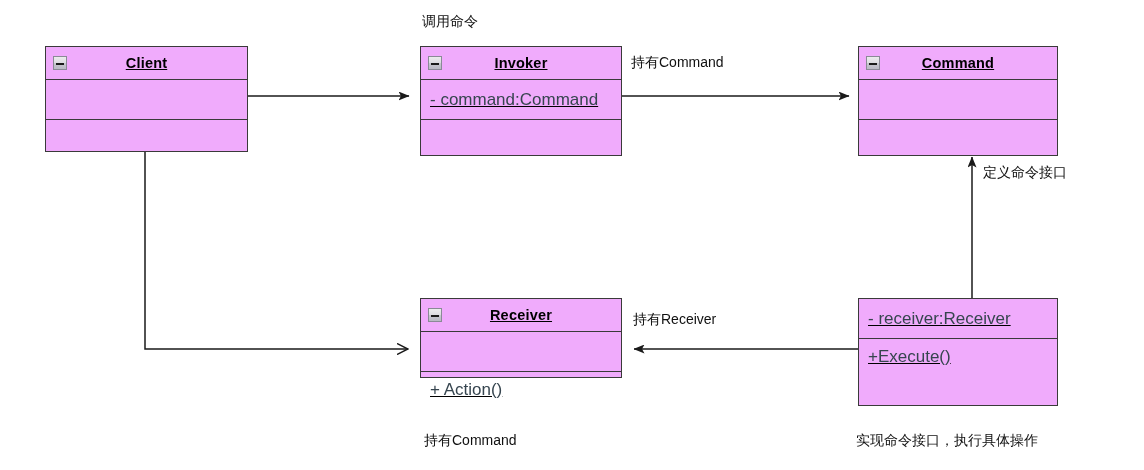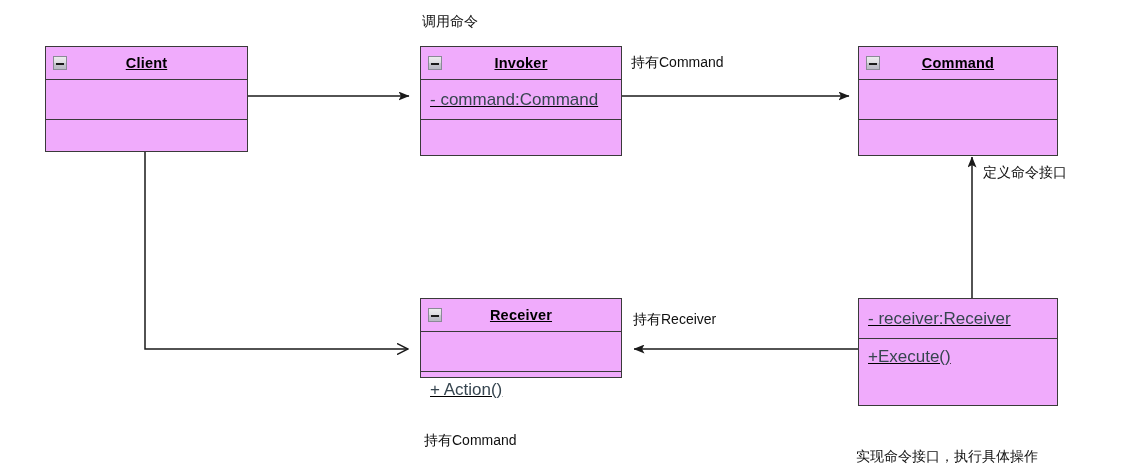--- a/index.html
+++ b/index.html
@@ -182,15 +182,15 @@
   <div class="edge-label" style="left:422px; top:13px;">调用命令</div>
 
   <div class="edge-label" style="left:631px; top:54px;">持有Command</div>
 
   <div class="edge-label" style="left:983px; top:164px;">定义命令接口</div>
 
   <div class="edge-label" style="left:633px; top:311px;">持有Receiver</div>
 
   <div class="edge-label" style="left:424px; top:432px;">持有Command</div>
 
-  <div class="edge-label" style="left:856px; top:432px;margin-top:16px;">实现命令接口，执行具体操作</div>
+  <div class="edge-label" style="left:856px; top:432px;">实现命令接口，执行具体操作</div>
 
 </div>
 
 </body></html>

